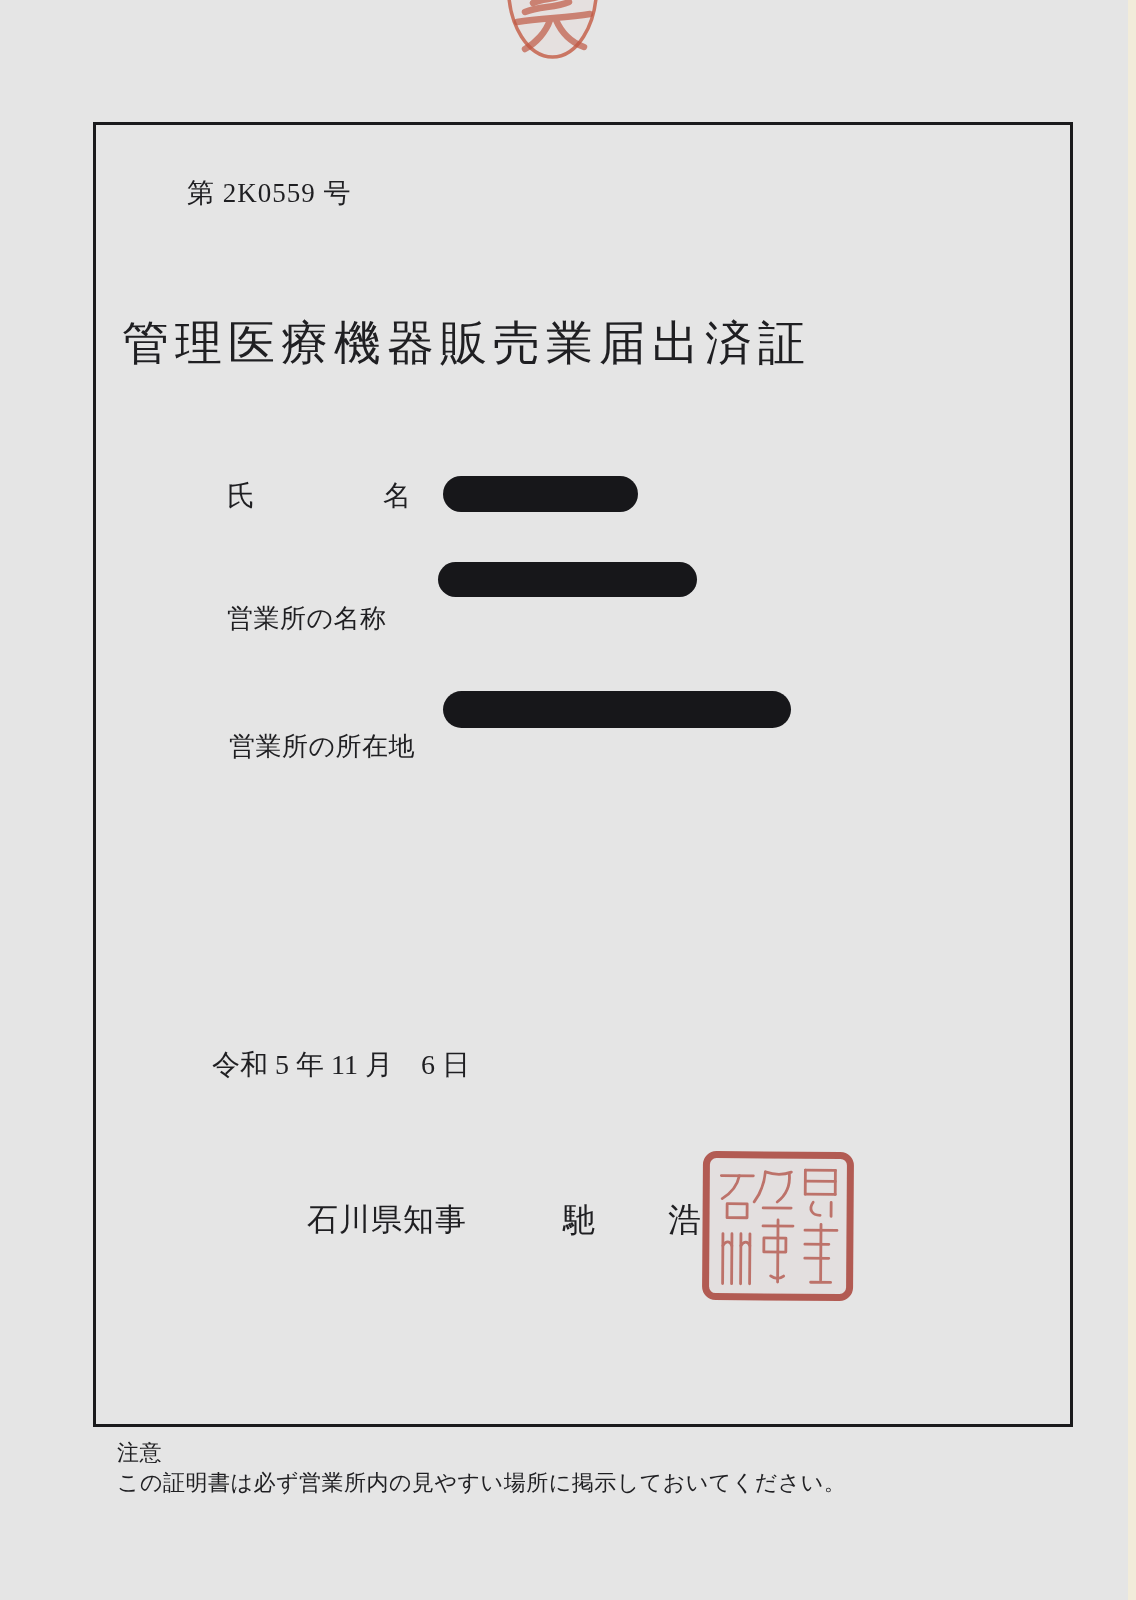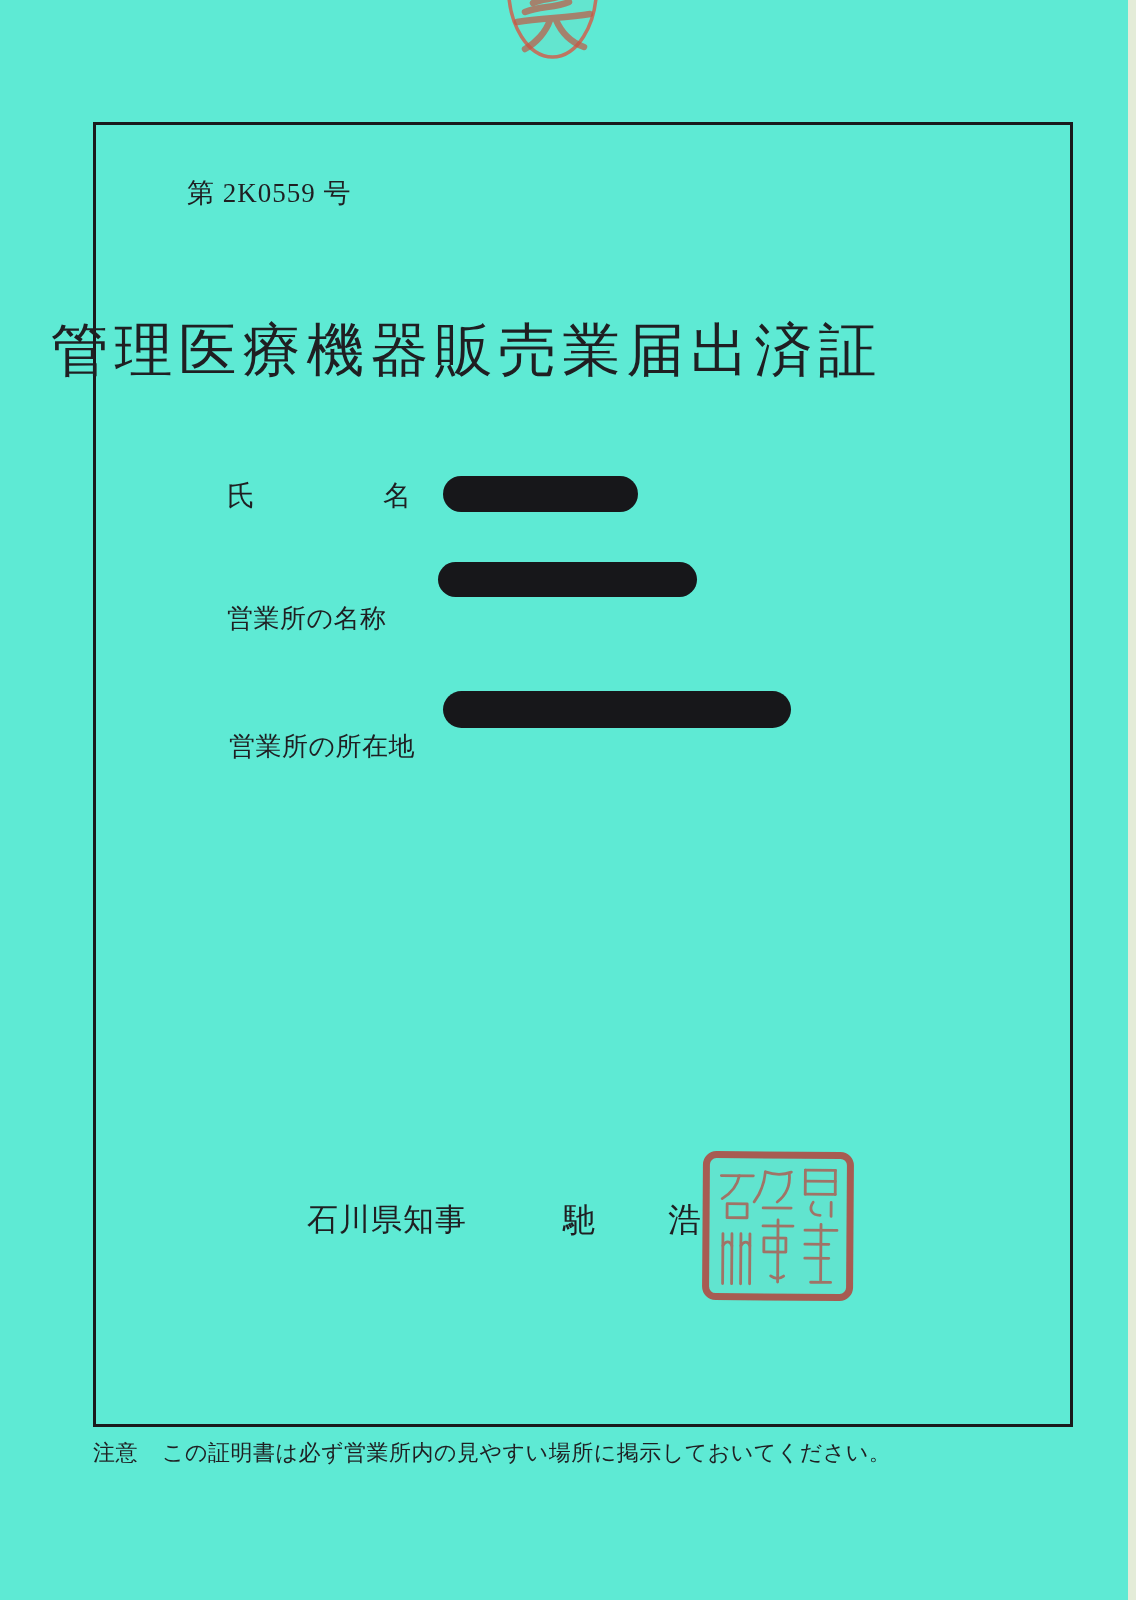--- a/index.html
+++ b/index.html
@@ -1,41 +1,41 @@
 <!DOCTYPE html>
 <html><head>
 <meta charset="utf-8">
 <style>
   html, body { margin: 0; padding: 0; background: #ffffff; }
   .page {
     position: relative;
     width: 1136px;
     height: 1600px;
-    background: #5eead4;
+    background: #e5e5e5;
     overflow: hidden;
     font-family: "Liberation Serif", "DejaVu Serif", serif;
     color: #1f1f22;
   }
   .edge-strip {
     position: absolute; right: 0; top: 0; width: 8px; height: 1600px;
     background: #f3ecd8; opacity: 0.9;
   }
   .cert-border {
     position: absolute; left: 93px; top: 122px;
     width: 974px; height: 1299px;
     border: 3px solid #1a1a1c;
   }
   .doc-number {
     position: absolute; left: 187px; top: 175px;
     font-size: 27px; letter-spacing: 1px; white-space: pre;
   }
   .cert-title {
     position: absolute; left: 0; top: 312px; width: 911px;
     padding-left: 22px; box-sizing: border-box;
-    text-align: center; font-size: 58px; letter-spacing: 6px;
+    text-align: center; font-size: 47px; letter-spacing: 6px;
     white-space: nowrap;
   }
   .field-label-split {
     position: absolute; left: 227px; top: 477px; width: 184px;
     display: flex; justify-content: space-between;
     font-size: 28px;
   }
   .field-label { position: absolute; font-size: 26px; letter-spacing: 0.5px; white-space: nowrap; margin-top: 36px; }
   .label-name2 { left: 227px; top: 565px; }
   .label-name3 { left: 229px; top: 693px; }
@@ -56,21 +56,21 @@
     font-size: 28px; white-space: pre;
   }
   .issuer-title { position: absolute; left: 307px; top: 1199px; font-size: 31px; letter-spacing: 1px; white-space: nowrap; }
   .issuer-sei   { position: absolute; left: 563px; top: 1198px; font-size: 33px; }
   .issuer-mei   { position: absolute; left: 668px; top: 1198px; font-size: 33px; }
   .top-stamp { position: absolute; left: 505px; top: -85px; width: 95px; height: 145px; }
   .gov-seal  { position: absolute; left: 701px; top: 1150px; width: 154px; height: 152px; transform: rotate(0.4deg); }
   .footer-note {
     position: absolute; left: 93px; top: 1438px;
     display: flex; align-items: baseline;
-    font-size: 22px; letter-spacing: 0.5px; white-space: nowrap;
+    font-size: 22px; letter-spacing: 0.5px; white-space: nowrap; flex-direction: column;
   }
   .footer-note .note-text { margin-left: 24px; }
 </style>
 </head>
 <body>
 
 <div class="page">
 
   <svg class="top-stamp" viewBox="0 0 95 145">
     <ellipse cx="47.5" cy="72" rx="44" ry="70" fill="rgba(220,120,95,0.05)" stroke="#c86a56" stroke-width="3.5" opacity="0.9"></ellipse>
@@ -97,20 +97,21 @@
   </div>
   <div class="redaction bar1"></div>
 
   <div class="field-label label-name2">営業所の名称</div>
   <div class="redaction bar2"></div>
 
   <div class="field-label label-name3">営業所の所在地</div>
   <div class="redaction bar3"></div>
 
 
+  <div class="issue-date">令和 5 年 11 月　6 日</div>
 
   <div class="issuer-title">石川県知事</div>
   <div class="issuer-sei">馳</div>
   <div class="issuer-mei">浩</div>
 
   <svg class="gov-seal" viewBox="0 0 154 152">
     <rect x="5" y="5" width="144" height="142" rx="10" fill="rgba(210,110,90,0.04)" stroke="#ae5047" stroke-width="7" opacity="0.92"></rect>
     <g fill="none" stroke="#b25449" stroke-width="2.8" stroke-linecap="round" stroke-linejoin="round" opacity="0.78">
 
       <path d="M20,26 h32"></path>

